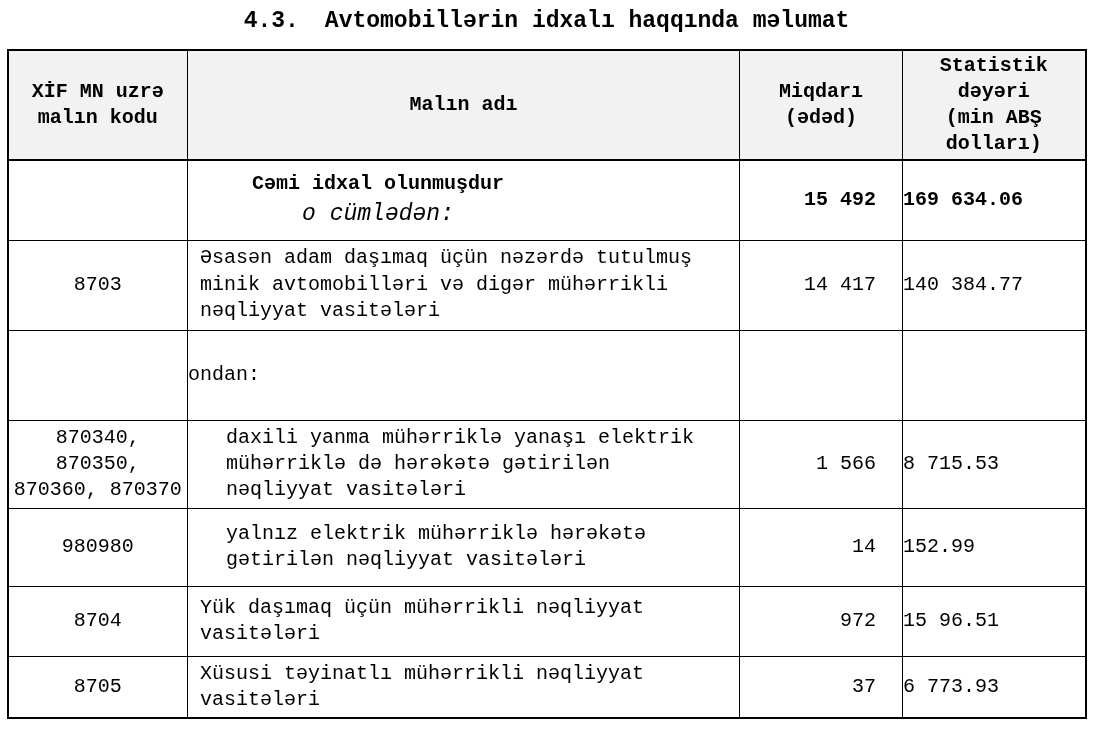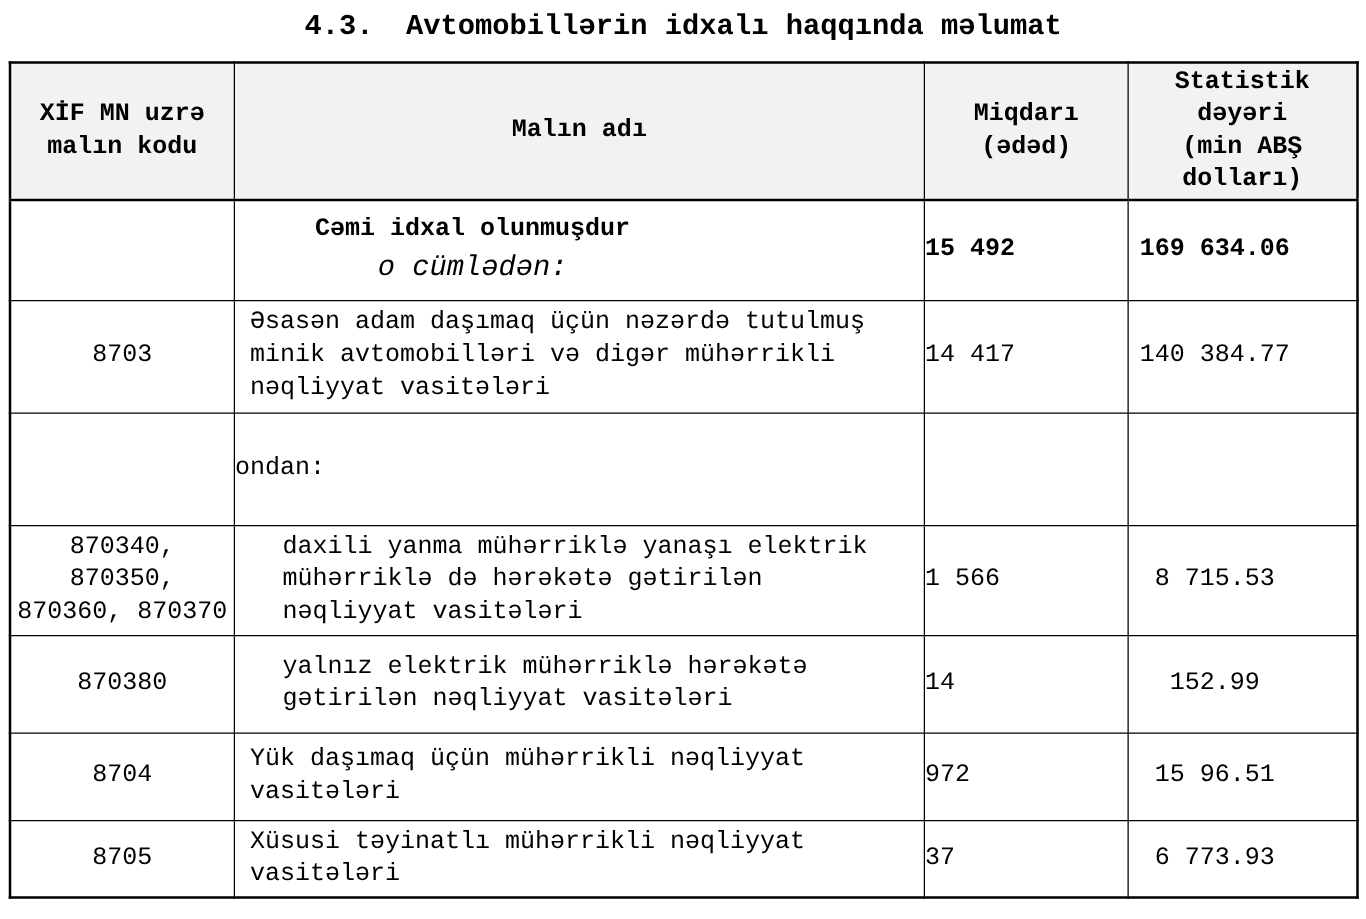--- a/index.html
+++ b/index.html
@@ -64,24 +64,25 @@
   td.code {
     text-align: center;
     white-space: pre-line;
   }
   td.name {
     text-align: left;
     padding-left: 12px;
     padding-right: 24px;
   }
   td.qty {
+    text-align: right;
     padding-right: 26px;
   }
   td.value {
-    text-align: center;
+    text-align: left;
     padding-right: 44px;
   }
   
   tr.summary td { font-weight: bold; }
   tr.summary td.name .name-block {
     margin-left: 52px;
     width: fit-content;
     text-align: center;
   }
   tr.summary .name-sub {
@@ -161,21 +162,21 @@
           <td class="value"></td>
         </tr>
         <tr class="indent">
           <td class="code">870340, 870350,
 870360, 870370</td>
           <td class="name">daxili yanma mühərriklə yanaşı elektrik mühərriklə də hərəkətə gətirilən nəqliyyat vasitələri</td>
           <td class="qty">1 566</td>
           <td class="value">8 715.53</td>
         </tr>
         <tr class="indent">
-          <td class="code">870380</td>
+          <td class="code">980980</td>
           <td class="name">yalnız elektrik mühərriklə hərəkətə gətirilən nəqliyyat vasitələri</td>
           <td class="qty">14</td>
           <td class="value">152.99</td>
         </tr>
         <tr class="normal">
           <td class="code">8704</td>
           <td class="name">Yük daşımaq üçün mühərrikli nəqliyyat vasitələri</td>
           <td class="qty">972</td>
           <td class="value">15 96.51</td>
         </tr>

